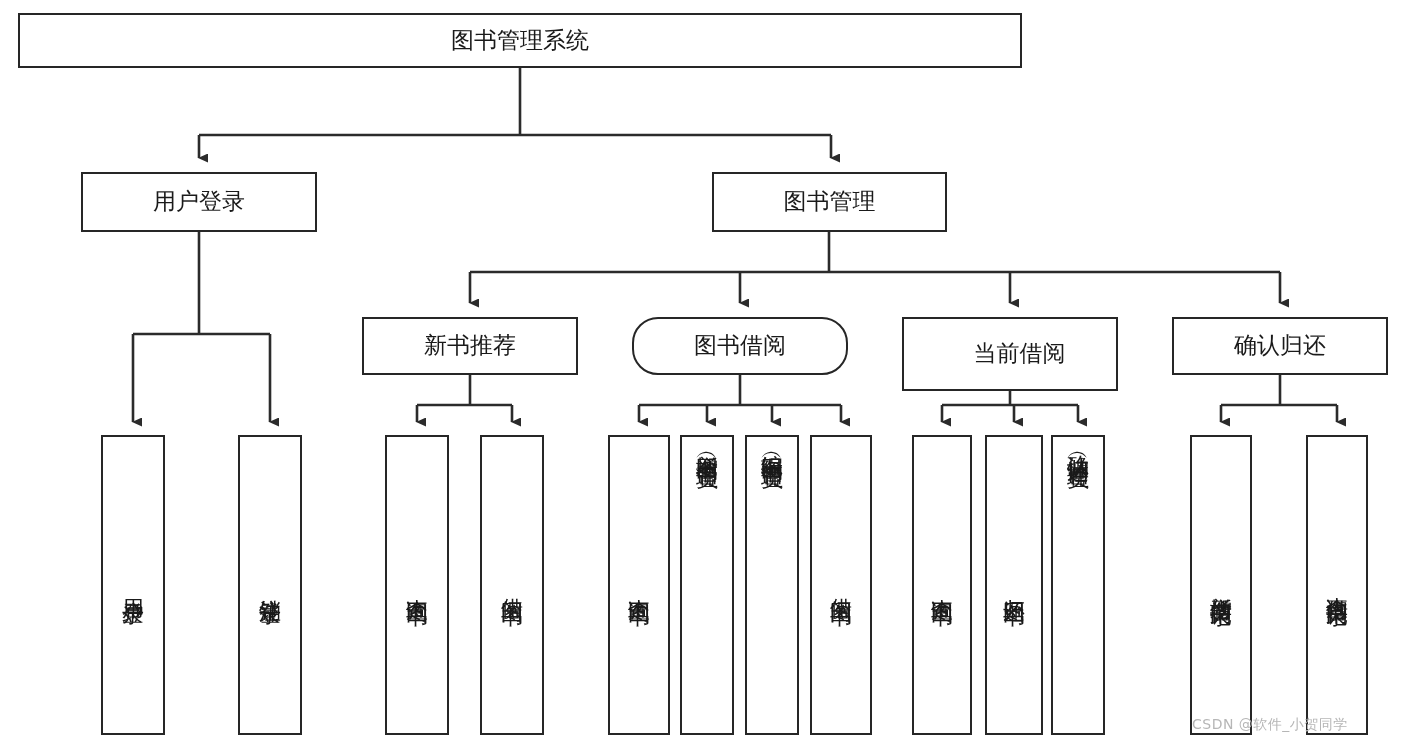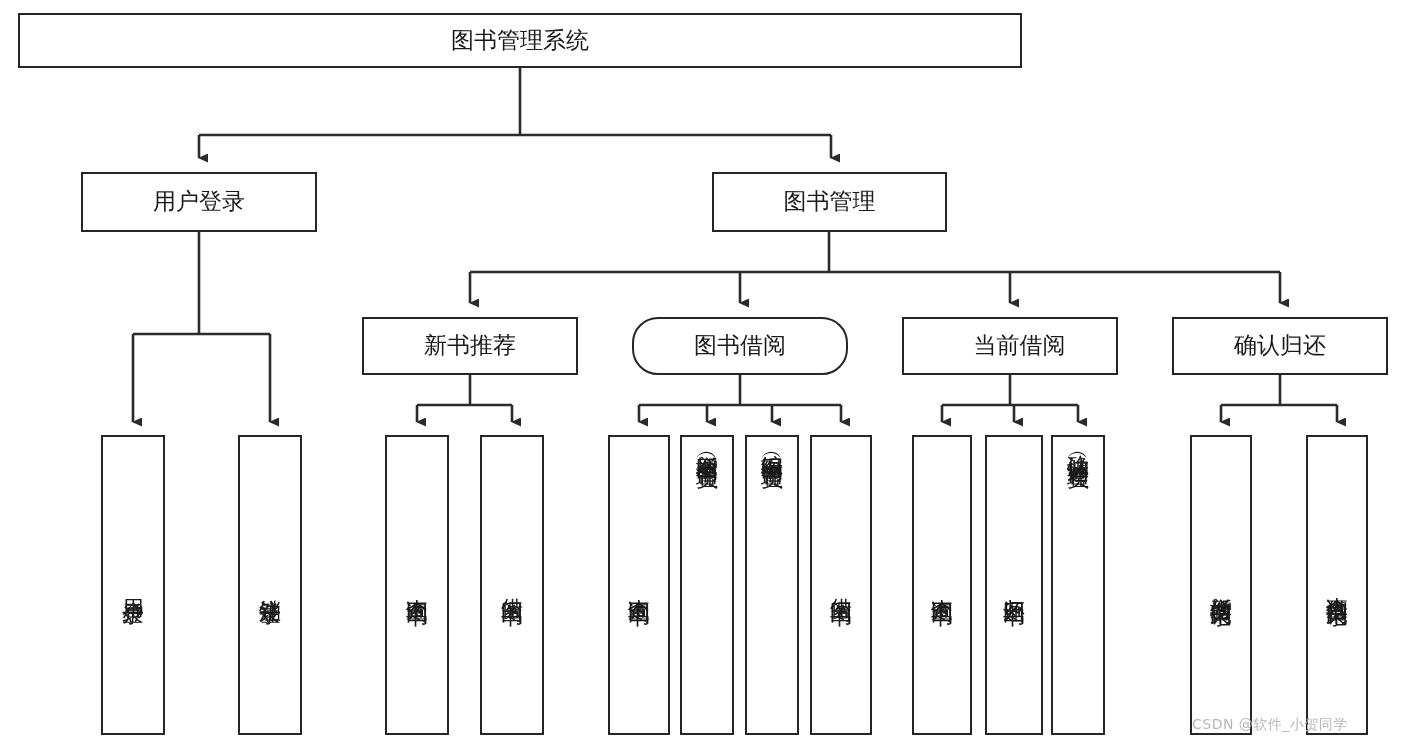--- a/index.html
+++ b/index.html
@@ -139,21 +139,21 @@
   <div class="node horiz" style="left:712px; top:172px; width:235px; height:60px;">
     <span class="node-label">图书管理</span>
   </div>
 
   <div class="node horiz" style="left:362px; top:317px; width:216px; height:58px;">
     <span class="node-label">新书推荐</span>
   </div>
   <div class="node horiz" style="left:632px; top:317px; width:216px; height:58px;border-radius:26px;">
     <span class="node-label">图书借阅</span>
   </div>
-  <div class="node horiz" style="left:902px; top:317px; width:216px; height:58px;padding-left:19px;">
+  <div class="node horiz" style="left:902px; top:317px; width:216px; height:74px;padding-left:19px;">
     <span class="node-label">当前借阅</span>
   </div>
   <div class="node horiz" style="left:1172px; top:317px; width:216px; height:58px;">
     <span class="node-label">确认归还</span>
   </div>
 
   <div class="node vert v-mid" style="left:101px; top:435px; width:64px; height:300px;">
     <span class="node-label">用户登录</span>
   </div>
   <div class="node vert v-mid" style="left:238px; top:435px; width:64px; height:300px;">

